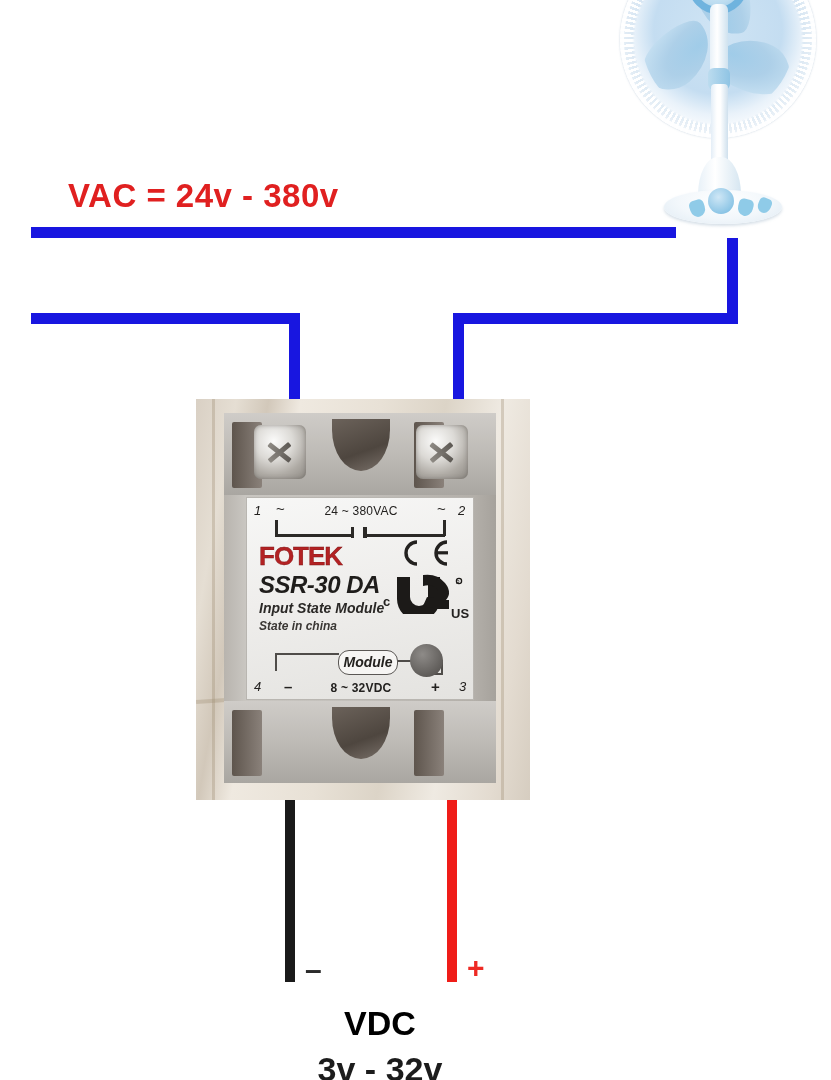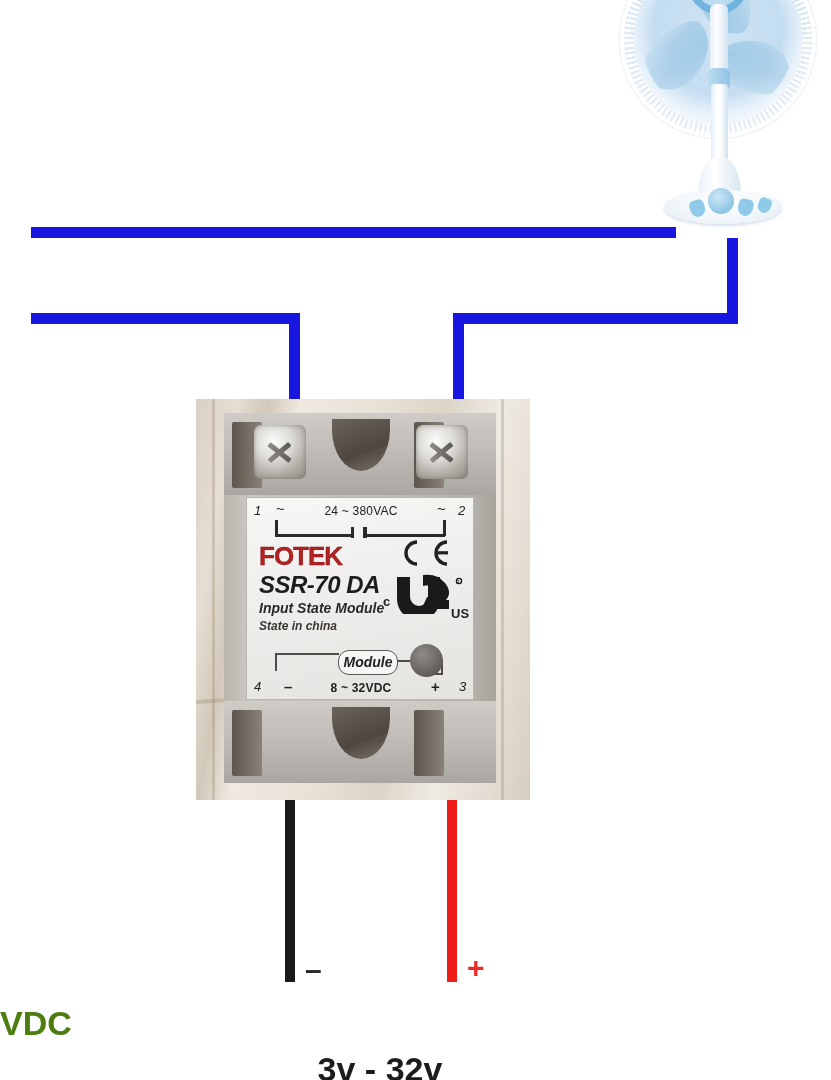--- a/index.html
+++ b/index.html
@@ -45,23 +45,24 @@
     font-size: 30px;
     font-weight: bold;
     line-height: 1;
   }
   #minus-sign { left: 305px; top: 955px; color: #2b2b2b; }
   #plus-sign  { left: 467px; top: 953px; color: #ee2a24; }
   #vdc-label {
     position: absolute;
     left: 0; top: 1004px;
     width: 760px;
+    text-align: center;
     font-size: 34px;
     font-weight: bold;
-    color: #4d7c0f;
+    color: #000000;
     font-family: "Liberation Sans", sans-serif;
   }
   #vdc-range {
     position: absolute;
     left: 0; top: 1050px;
     width: 760px;
     text-align: center;
     font-size: 34px;
     font-weight: bold;
     color: #1c1c1c;
@@ -268,20 +269,21 @@
     background: radial-gradient(circle at 38% 32%, #8e8b88 0%, #6a6764 55%, #4c4946 100%);
   }
   .in-line { position: absolute; background: #4f4c49; height: 1.5px; }
   .in-vline { position: absolute; background: #4f4c49; width: 1.5px; }
 </style>
 </head>
 <body>
 
 <div id="stage">
 
+  <div id="vac-label">VAC = 24v - 380v</div>
 
   <div id="fan">
     <div class="fan-guard-outer"></div>
     <div class="fan-blades">
       <div class="blade b1"></div>
       <div class="blade b2"></div>
       <div class="blade b3"></div>
     </div>
     <div class="fan-guard-ribs"></div>
     <div class="fan-rim"></div>
@@ -351,21 +353,21 @@
         <div id="ac-bracket">
           <div class="brk" style="left:0; top:0; width:2.5px; height:16px;"></div>
           <div class="brk" style="left:0; top:14px; width:78px; height:2.5px;"></div>
           <div class="brk" style="left:76px; top:7px; width:2.5px; height:11px;"></div>
           <div class="brk" style="left:88px; top:7px; width:3.5px; height:11px;"></div>
           <div class="brk" style="left:90px; top:14px; width:80px; height:2.5px;"></div>
           <div class="brk" style="left:168px; top:0; width:2.5px; height:16px;"></div>
         </div>
 
         <div class="lab" id="brand">FOTEK</div>
-        <div class="lab" id="model">SSR-70 DA</div>
+        <div class="lab" id="model">SSR-30 DA</div>
         <div class="lab" id="subtitle">Input State Module</div>
         <div class="lab" id="madein">State in china</div>
 
         <svg id="ce-mark" viewBox="0 0 62 30">
           <path d="M22 4 A11 11 0 1 0 22 26" fill="none" stroke="#23211f" stroke-width="3.4"></path>
           <path d="M52 4 A11 11 0 1 0 52 26" fill="none" stroke="#23211f" stroke-width="3.4"></path>
           <rect x="41" y="13.2" width="12" height="3.2" fill="#23211f"></rect>
         </svg>
 
         <svg id="ul-mark" viewBox="0 0 74 42">

